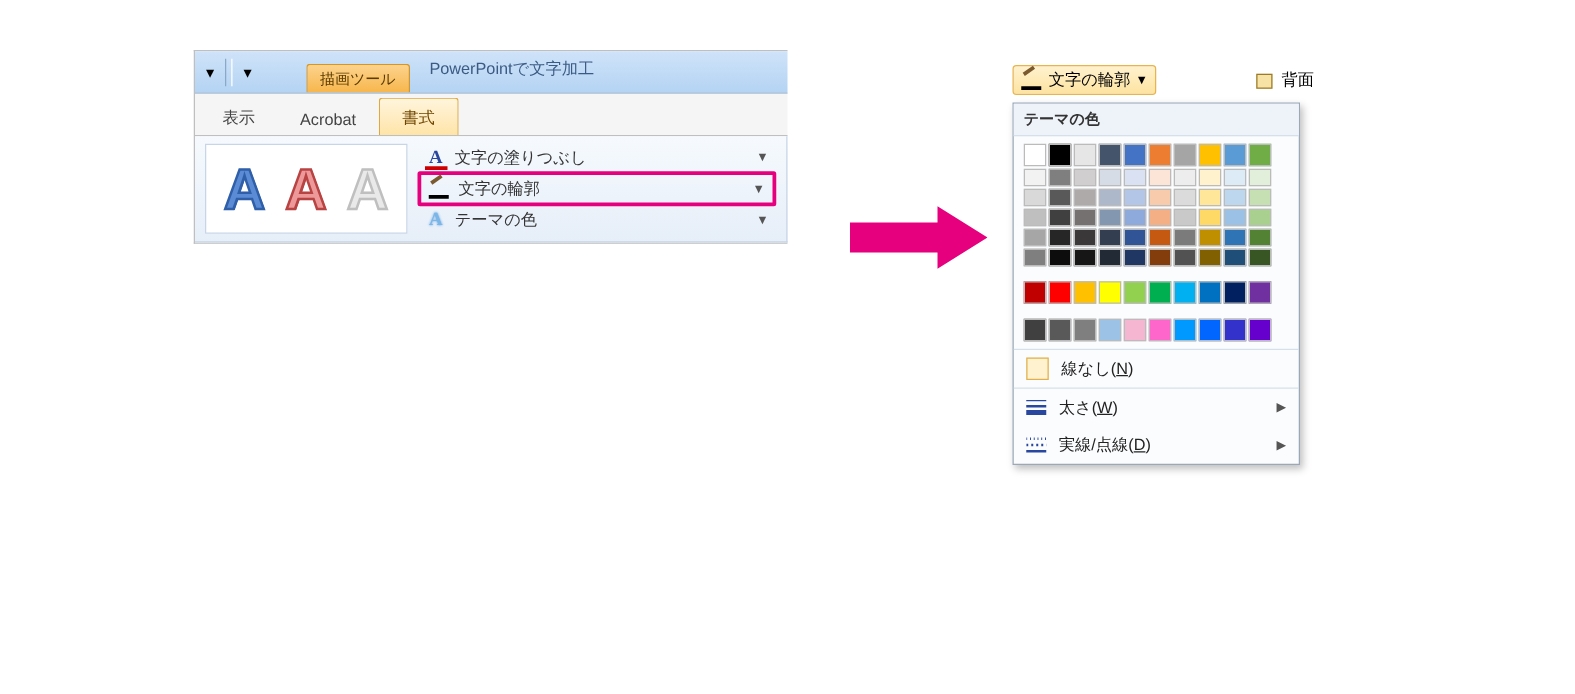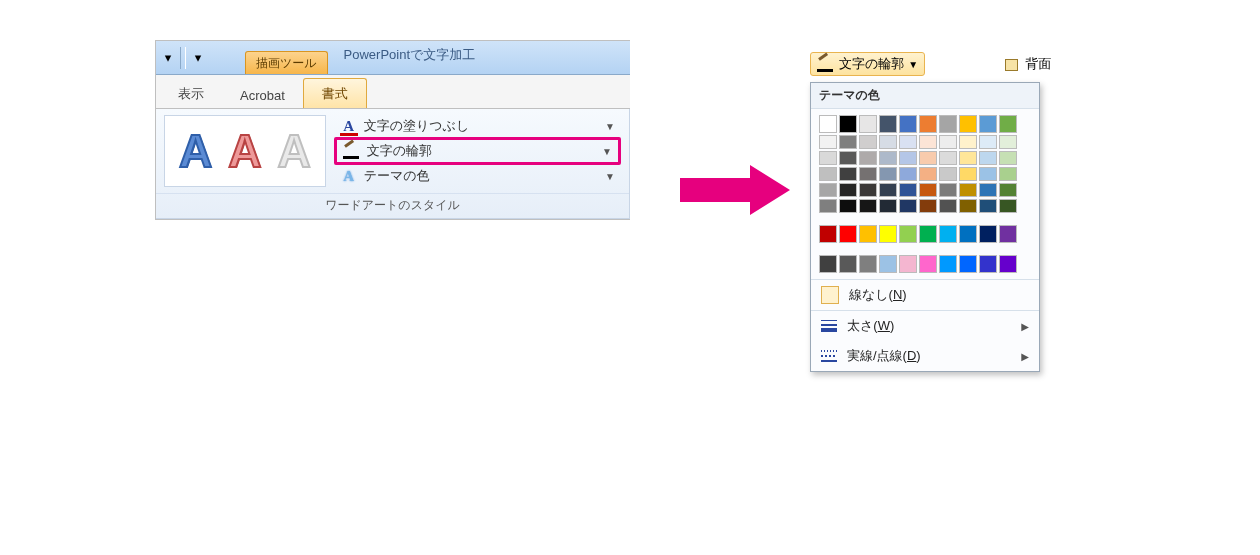--- a/index.html
+++ b/index.html
@@ -121,21 +121,20 @@
               <span>文字の輪郭</span>
               <span class="drop">▼</span>
             </div>
             <div class="side-btn">
               <span class="ico ico-fxA">A</span>
               <span>テーマの色</span>
               <span class="drop">▼</span>
             </div>
           </div>
         </div>
-        <div class="group-caption">ワードアートのスタイル</div>
       </div>
     </div>
   </div>
 
   <svg class="big-arrow" width="110" height="60">
     <polygon points="0,18 70,18 70,5 110,30 70,55 70,42 0,42" fill="#e6007e"></polygon>
   </svg>
 
   <div class="right-cluster">
     <div class="top-chips">

